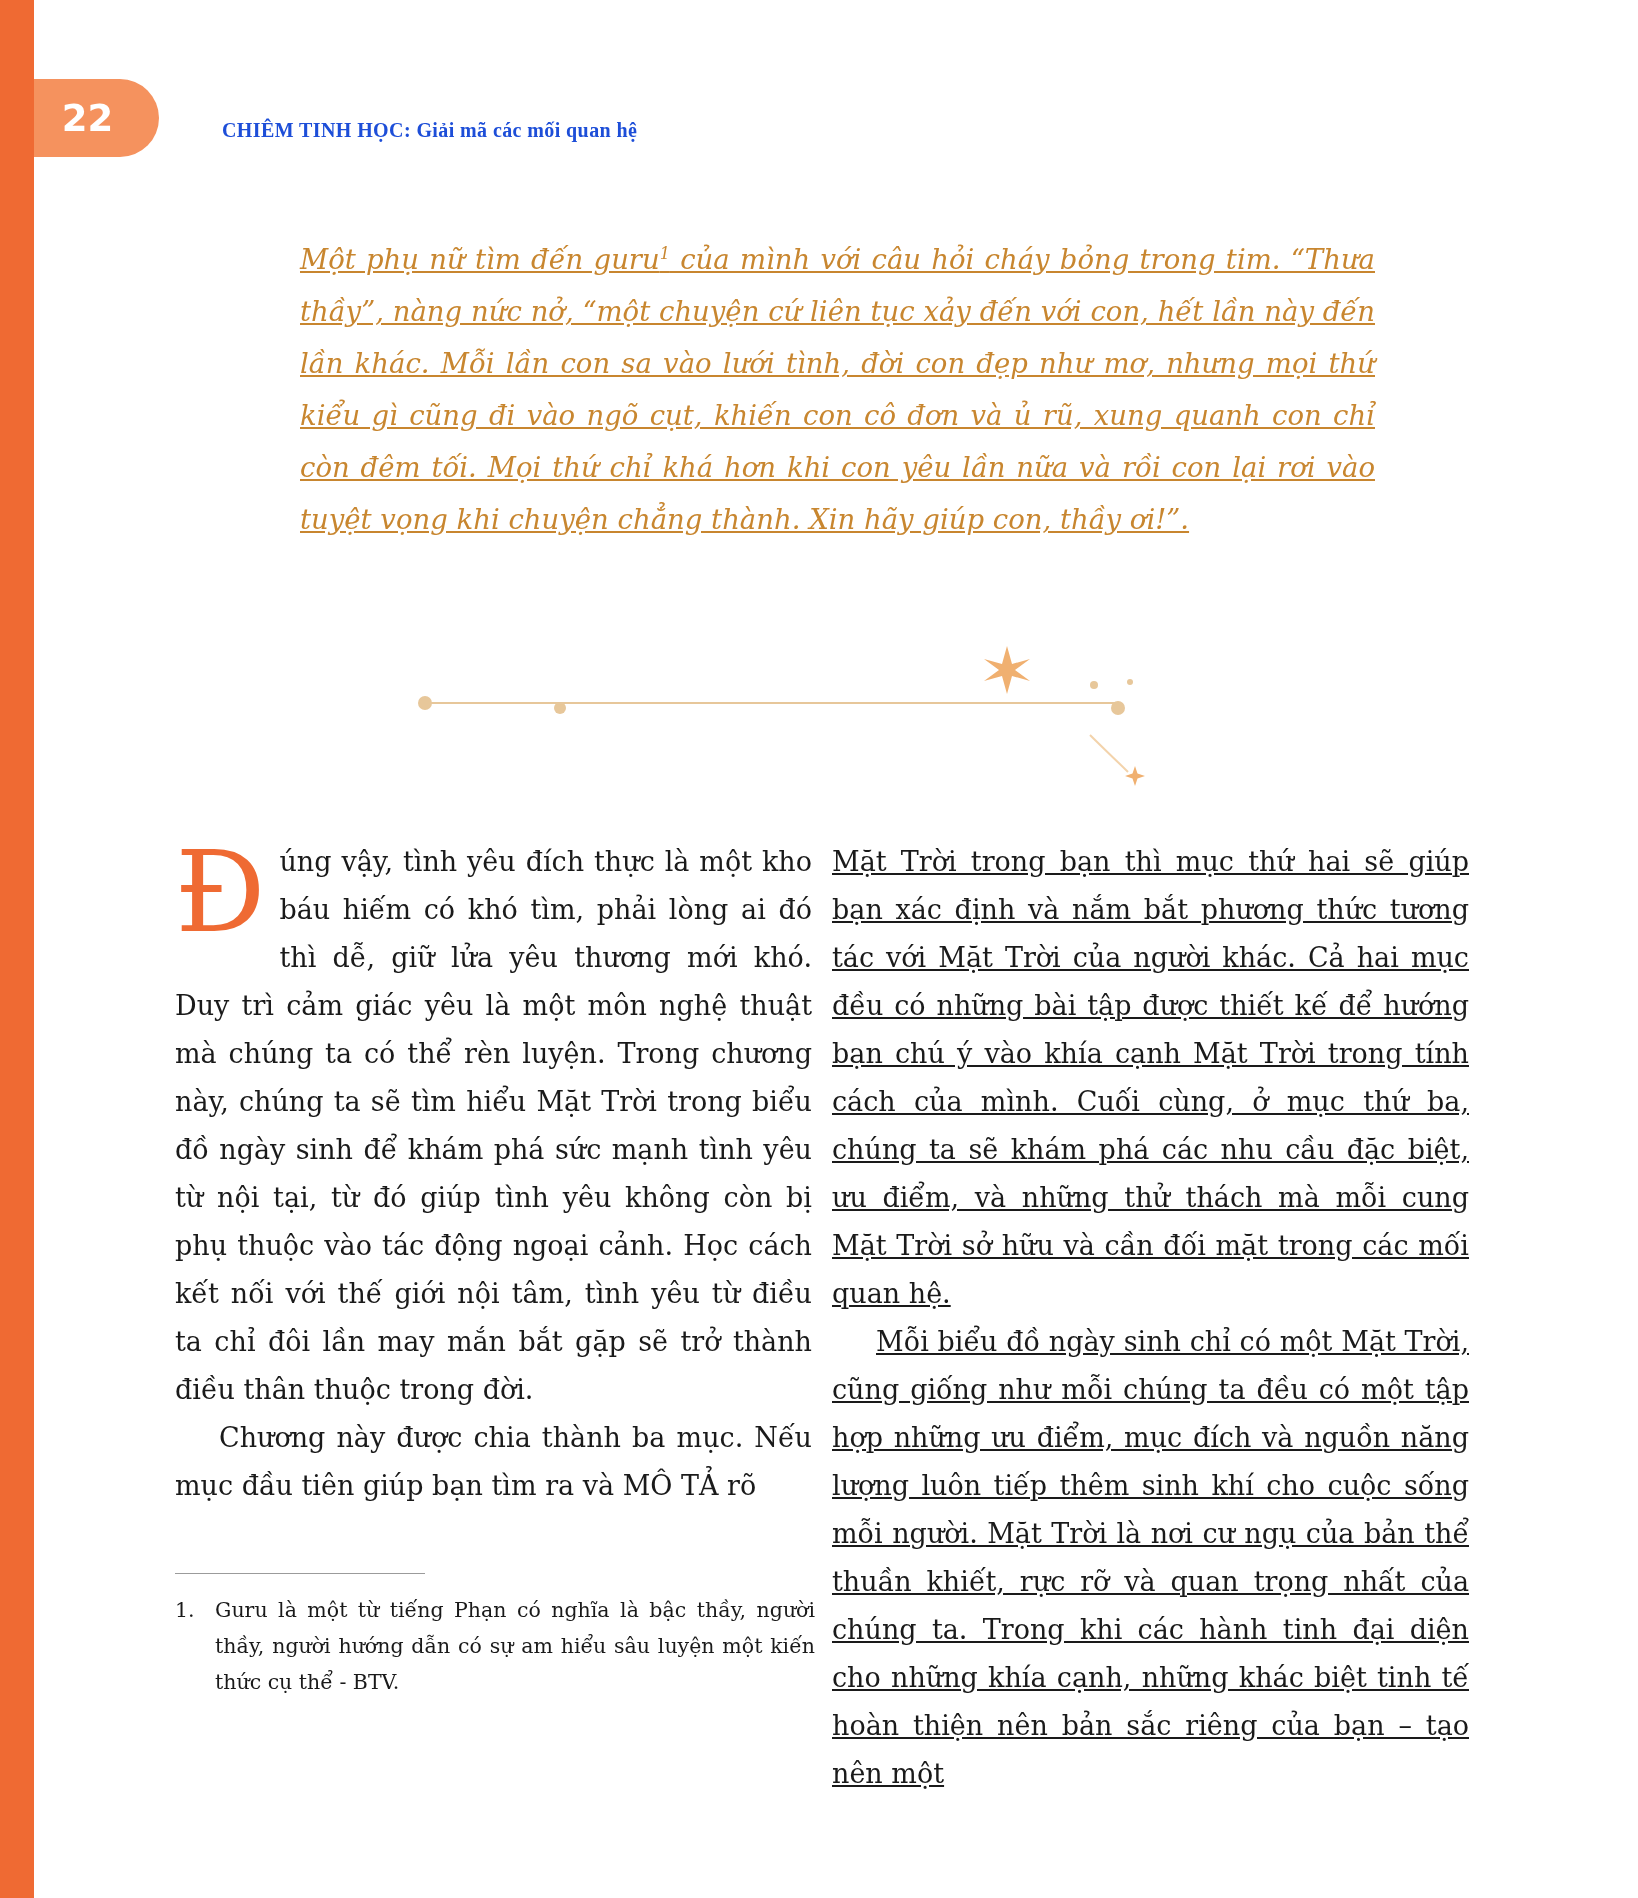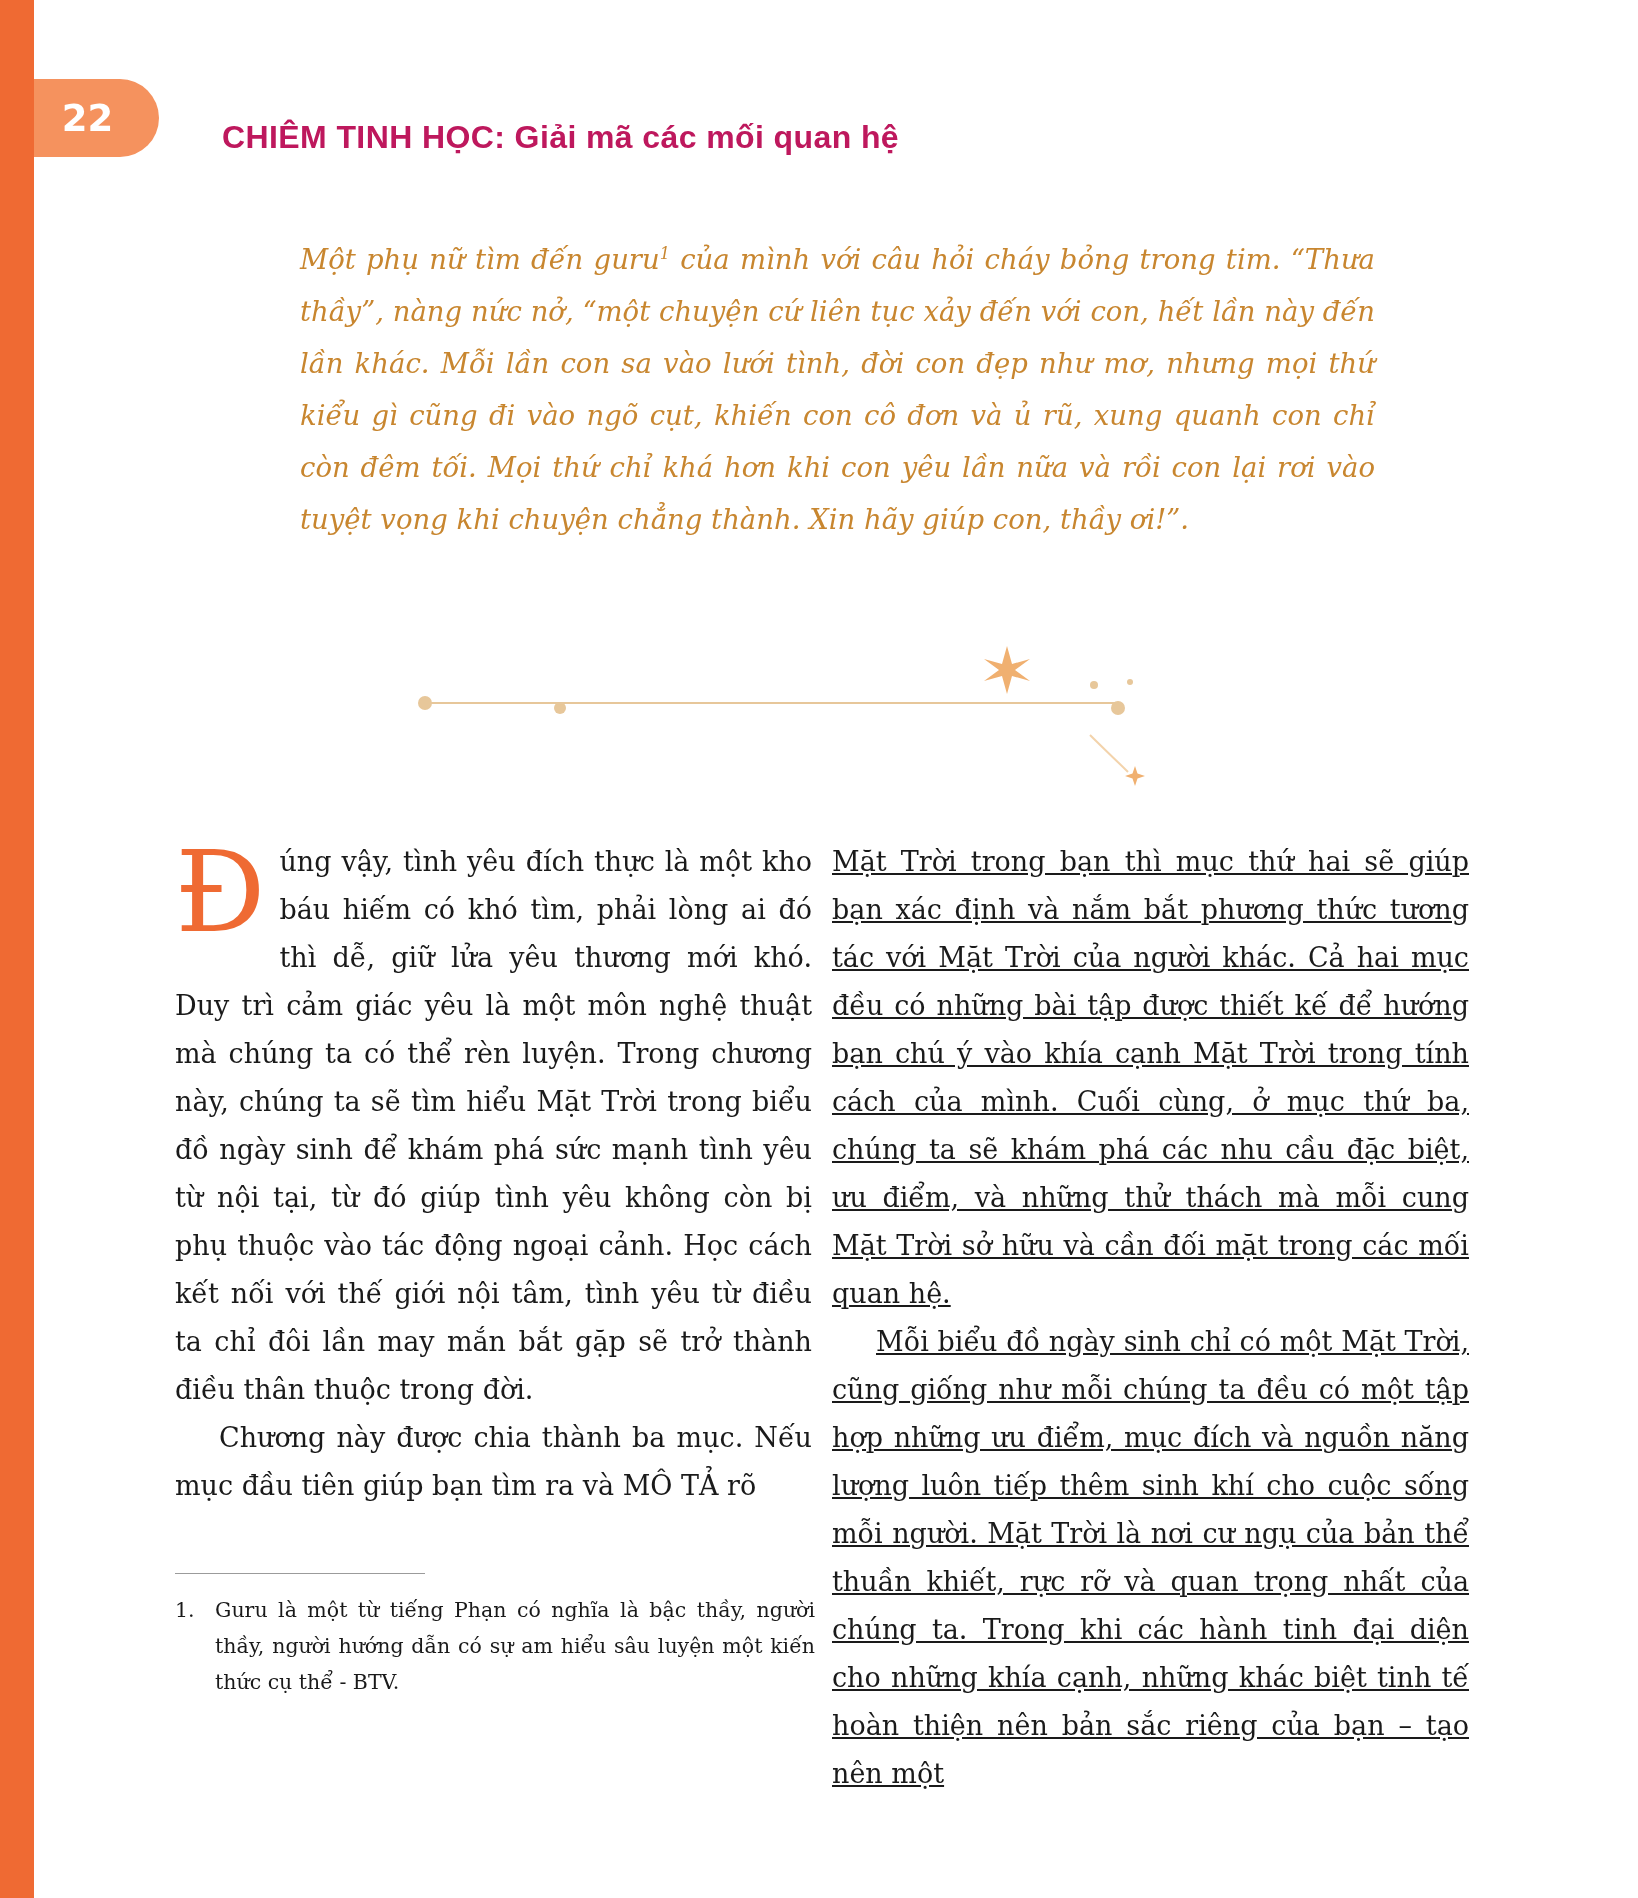--- a/index.html
+++ b/index.html
@@ -42,40 +42,41 @@
     display: flex;
     align-items: center;
     justify-content: center;
     padding-right: 18px;
     box-sizing: border-box;
   }
   .header-title {
     position: absolute;
     left: 222px;
     top: 119px;
-    color: #be185d;
-    font-family: Liberation Sans, sans-serif;
+    color: #1d4ed8;
+    font-family: Liberation Serif, serif;
     font-weight: bold;
-    font-size: 32px;
+    font-size: 20px;
     letter-spacing: 0.4px;
     white-space: nowrap;
   }
 
   
   .epigraph {
     position: absolute;
     left: 300px;
     top: 228px;
     width: 1075px;
     color: #c8862f;
     font-family: "DejaVu Serif", serif;
     font-style: italic;
     font-size: 27.5px;
     line-height: 52px;
     text-align: justify;
+    text-decoration: underline;
   }
   .epigraph p {
     margin: 0 0 10px 0;
   }
   .epigraph sup {
     font-size: 16px;
     vertical-align: super;
   }
 
   

